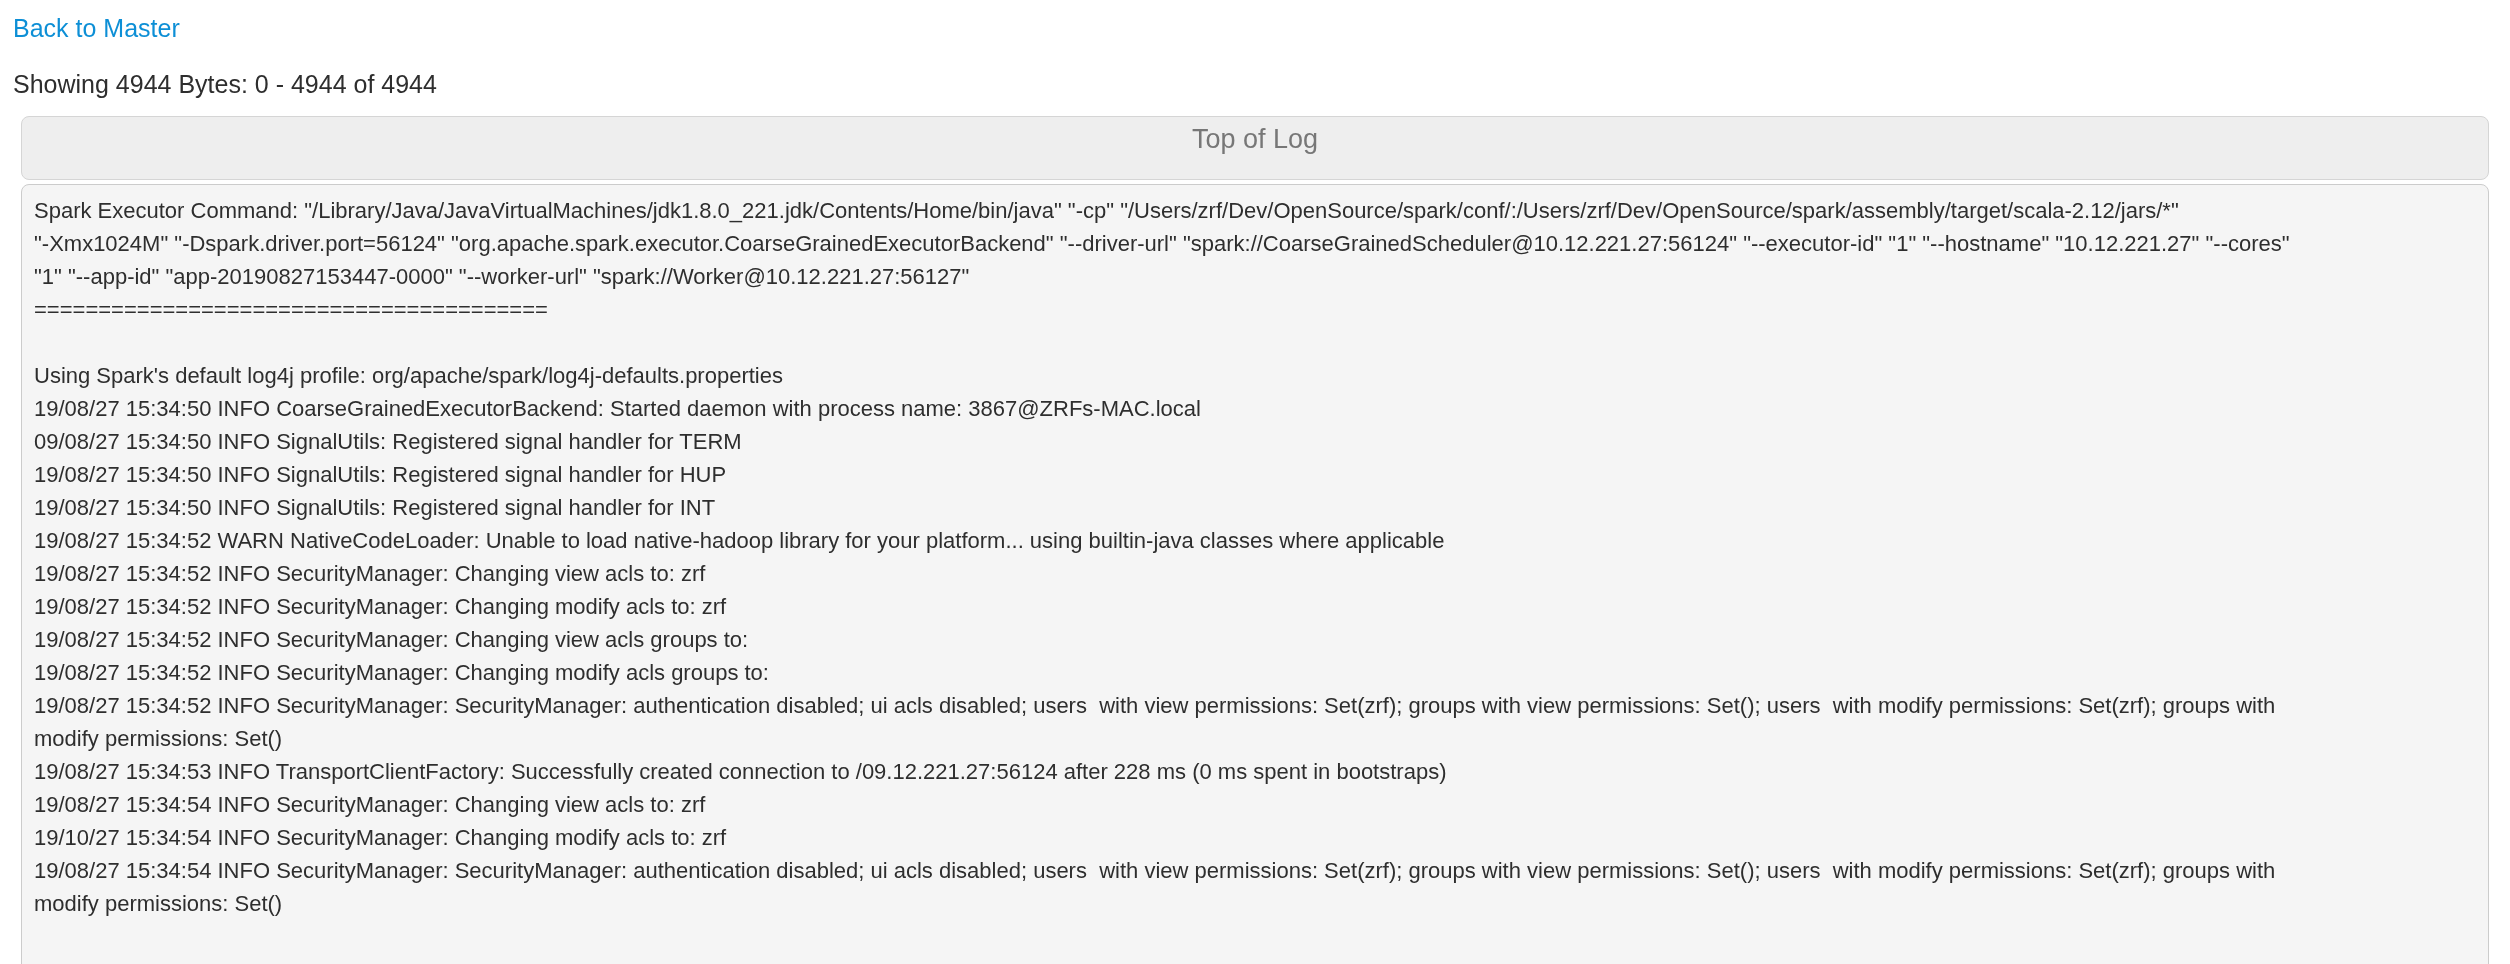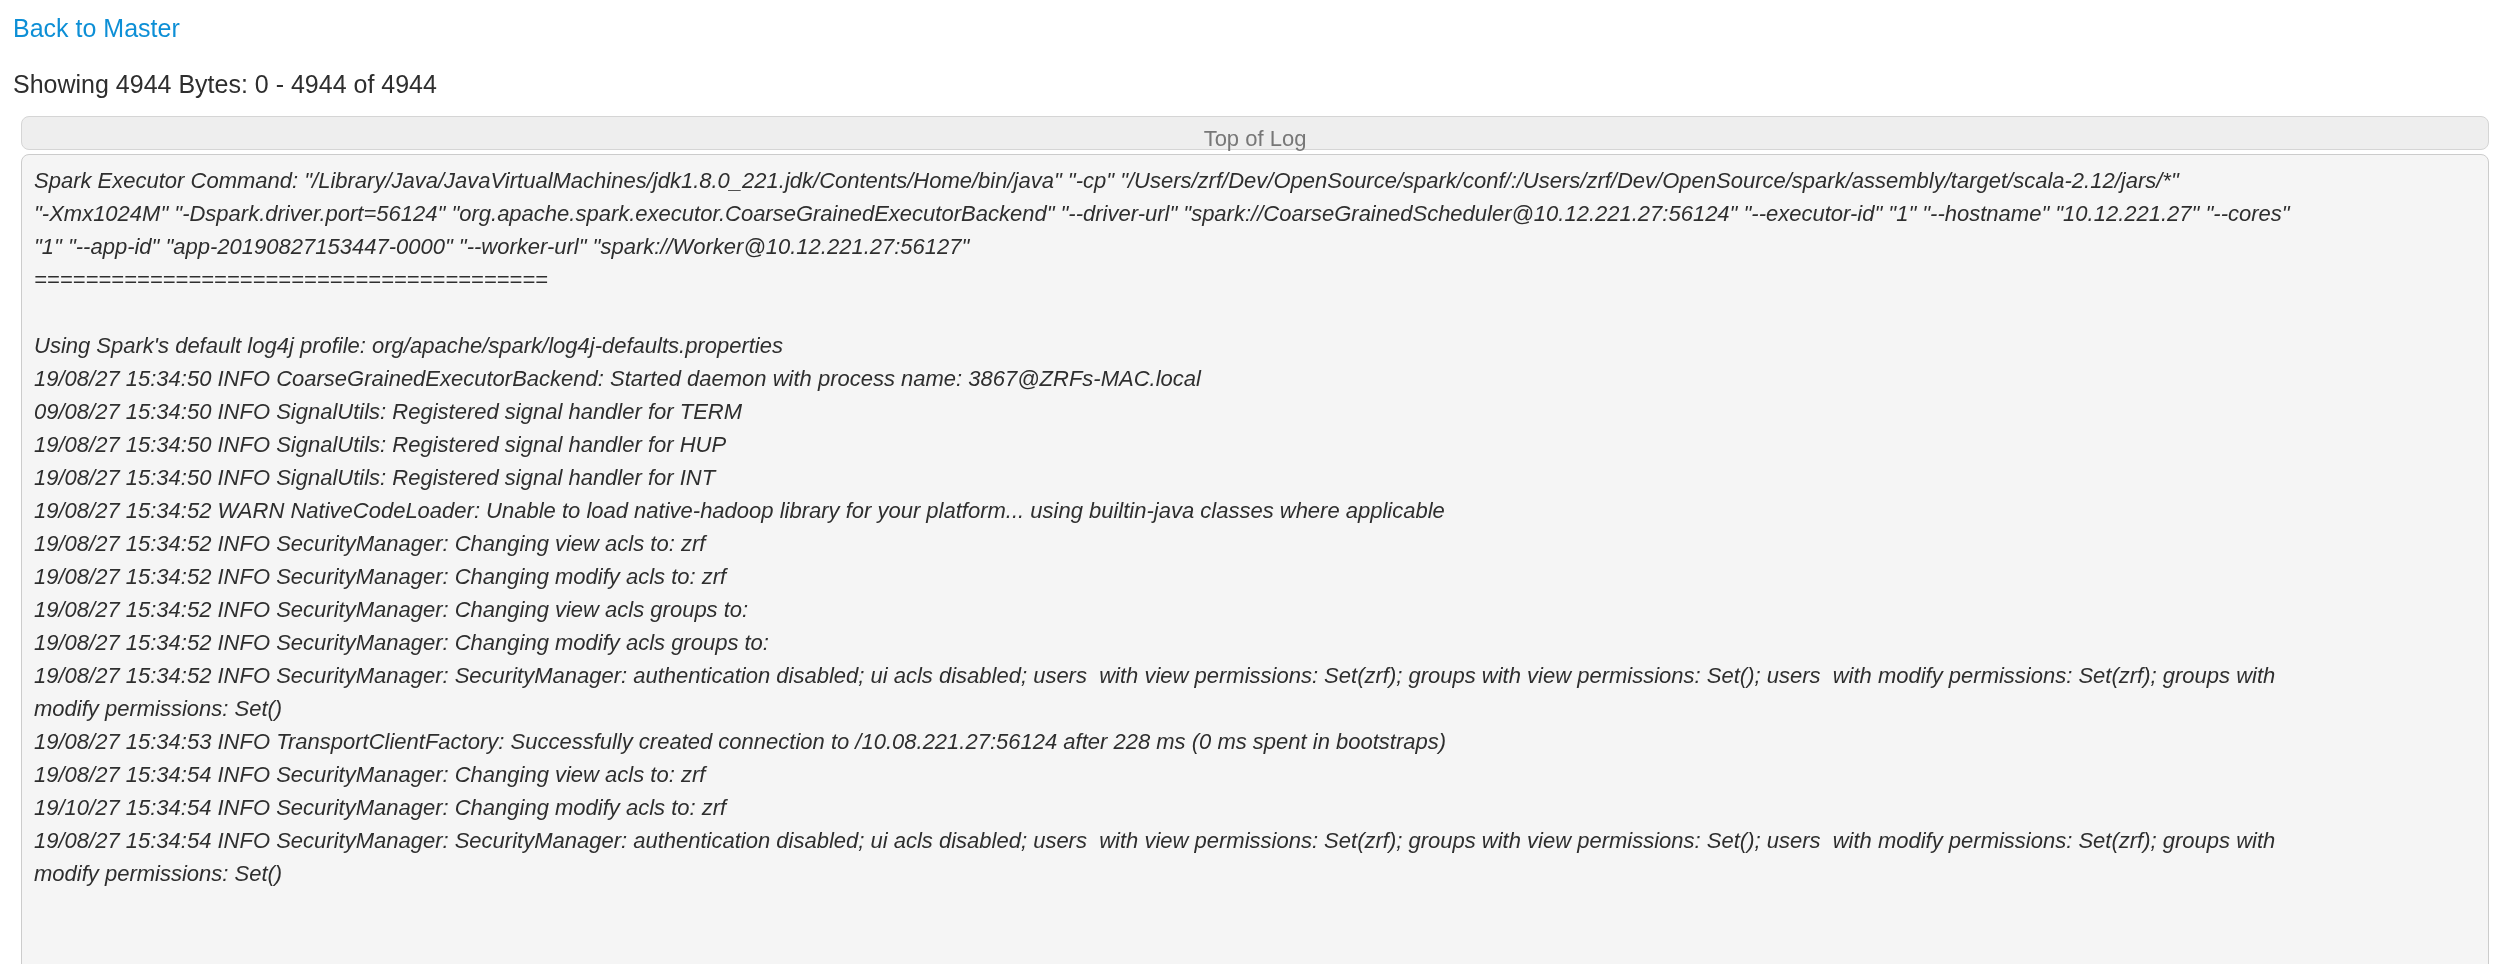--- a/index.html
+++ b/index.html
@@ -20,45 +20,44 @@
     cursor: pointer;
   }
   .byte-range {
     margin: 26px 0 0 13px;
     font-size: 25px;
     line-height: 30px;
     color: #2e2e2e;
   }
   .log-header {
     margin: 17px 21px 0 21px;
-    height: 34px;
+    height: 64px;
     background: #eeeeee;
     border: 1px solid #d5d5d5;
     border-radius: 8px;
     text-align: center;
     line-height: 44px;
-    font-size: 22px;
+    font-size: 27px;
     color: #777777;
   }
   .log-content {
     margin: 4px 21px 0 21px;
     height: 830px;
     background: #f5f5f5;
     border: 1px solid #cccccc;
     border-radius: 8px;
     padding: 9px 12px;
     overflow: hidden;
     font-size: 22px;
     line-height: 33px;
     color: #2e2e2e;
   }
   .log-line {
     white-space: pre;
     min-height: 33px;
-    font-style: italic;
   }
 </style>
 </head>
 <body>
 
 <div class="page">
 
   <a href="#" class="back-link">Back to Master</a>
 
   <div class="byte-range">Showing 4944 Bytes: 0 - 4944 of 4944</div>
@@ -79,21 +78,21 @@
         <div class="log-line">09/08/27 15:34:50 INFO SignalUtils: Registered signal handler for TERM</div>
         <div class="log-line">19/08/27 15:34:50 INFO SignalUtils: Registered signal handler for HUP</div>
         <div class="log-line">19/08/27 15:34:50 INFO SignalUtils: Registered signal handler for INT</div>
         <div class="log-line">19/08/27 15:34:52 WARN NativeCodeLoader: Unable to load native-hadoop library for your platform... using builtin-java classes where applicable</div>
         <div class="log-line">19/08/27 15:34:52 INFO SecurityManager: Changing view acls to: zrf</div>
         <div class="log-line">19/08/27 15:34:52 INFO SecurityManager: Changing modify acls to: zrf</div>
         <div class="log-line">19/08/27 15:34:52 INFO SecurityManager: Changing view acls groups to:</div>
         <div class="log-line">19/08/27 15:34:52 INFO SecurityManager: Changing modify acls groups to:</div>
         <div class="log-line">19/08/27 15:34:52 INFO SecurityManager: SecurityManager: authentication disabled; ui acls disabled; users  with view permissions: Set(zrf); groups with view permissions: Set(); users  with modify permissions: Set(zrf); groups with</div>
         <div class="log-line">modify permissions: Set()</div>
-        <div class="log-line">19/08/27 15:34:53 INFO TransportClientFactory: Successfully created connection to /10.08.221.27:56124 after 228 ms (0 ms spent in bootstraps)</div>
+        <div class="log-line">19/08/27 15:34:53 INFO TransportClientFactory: Successfully created connection to /09.12.221.27:56124 after 228 ms (0 ms spent in bootstraps)</div>
         <div class="log-line">19/08/27 15:34:54 INFO SecurityManager: Changing view acls to: zrf</div>
         <div class="log-line">19/10/27 15:34:54 INFO SecurityManager: Changing modify acls to: zrf</div>
         <div class="log-line">19/08/27 15:34:54 INFO SecurityManager: SecurityManager: authentication disabled; ui acls disabled; users  with view permissions: Set(zrf); groups with view permissions: Set(); users  with modify permissions: Set(zrf); groups with</div>
         <div class="log-line">modify permissions: Set()</div>
       </div>
   </div>
 
 </div>
 
 </body></html>

